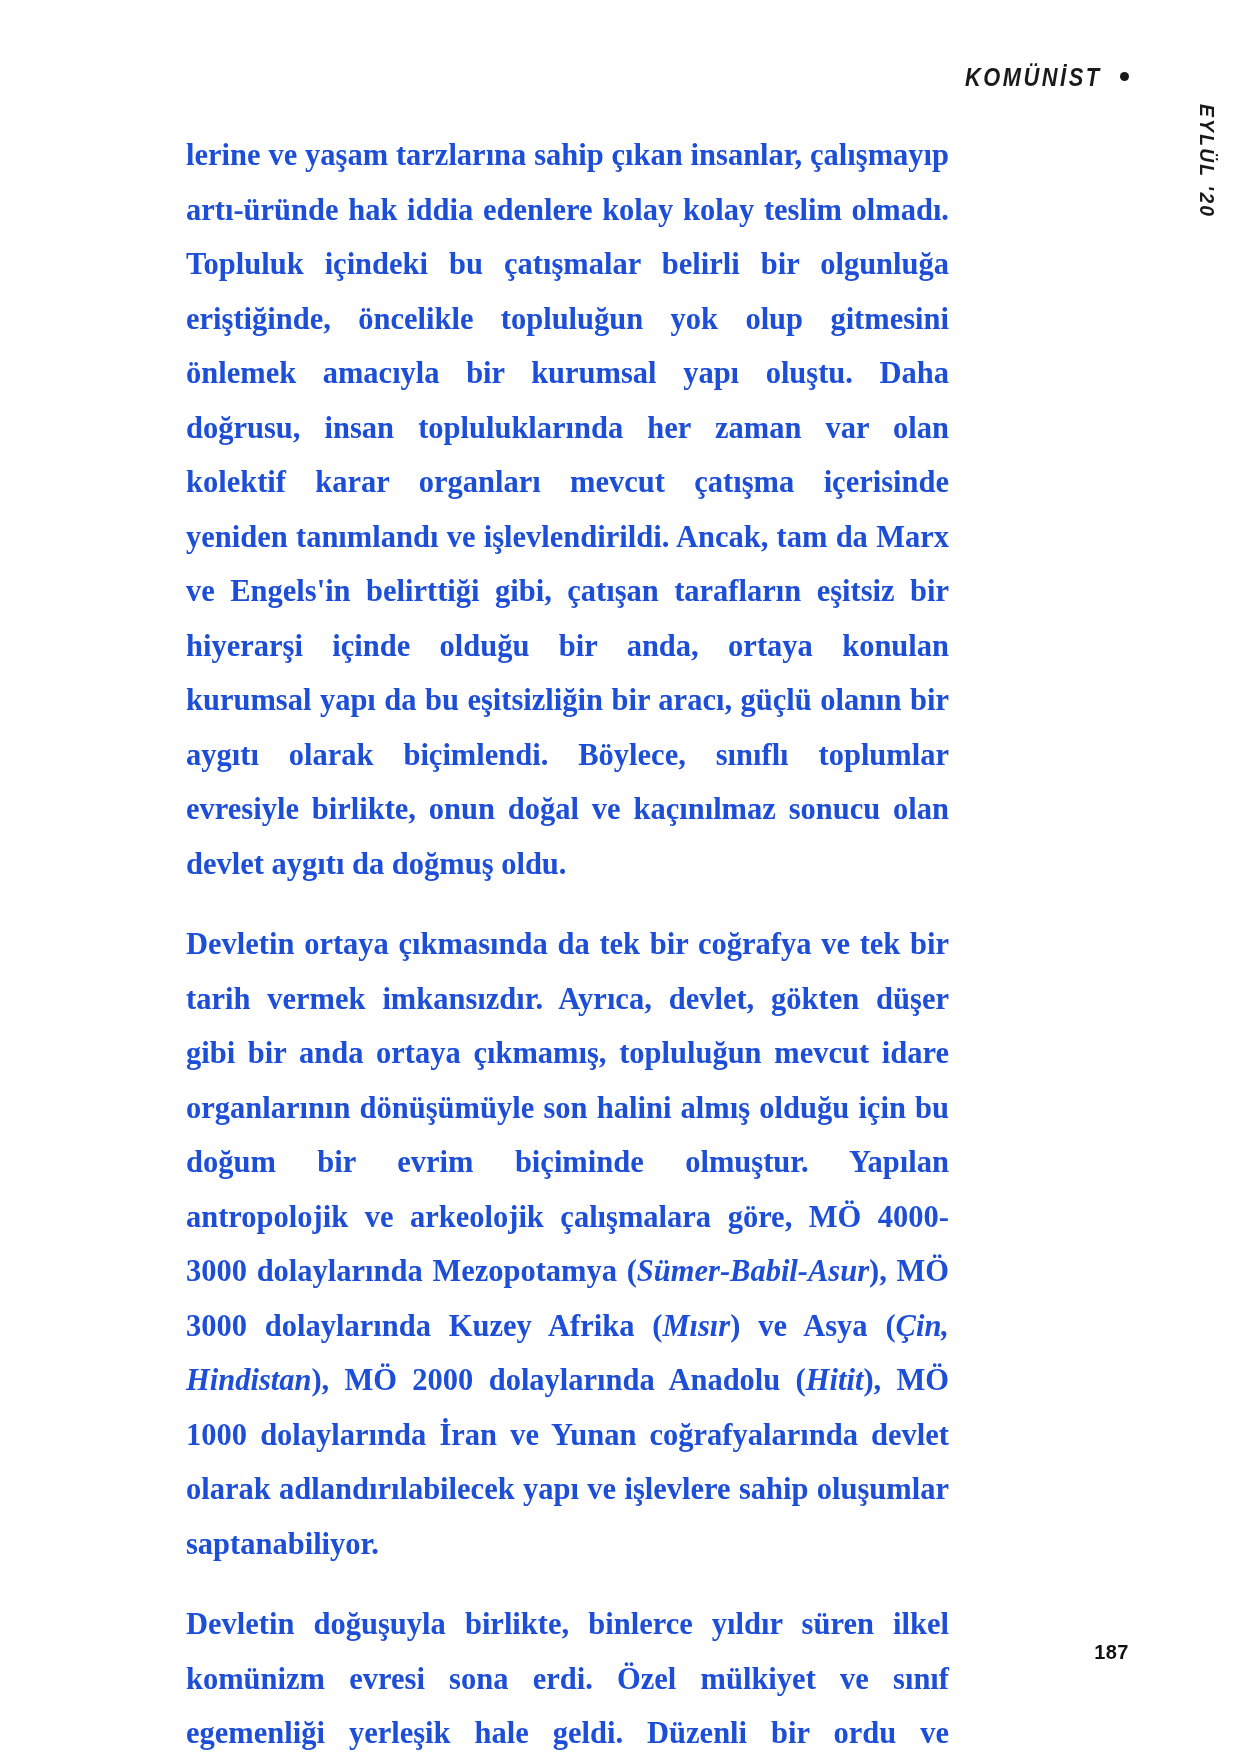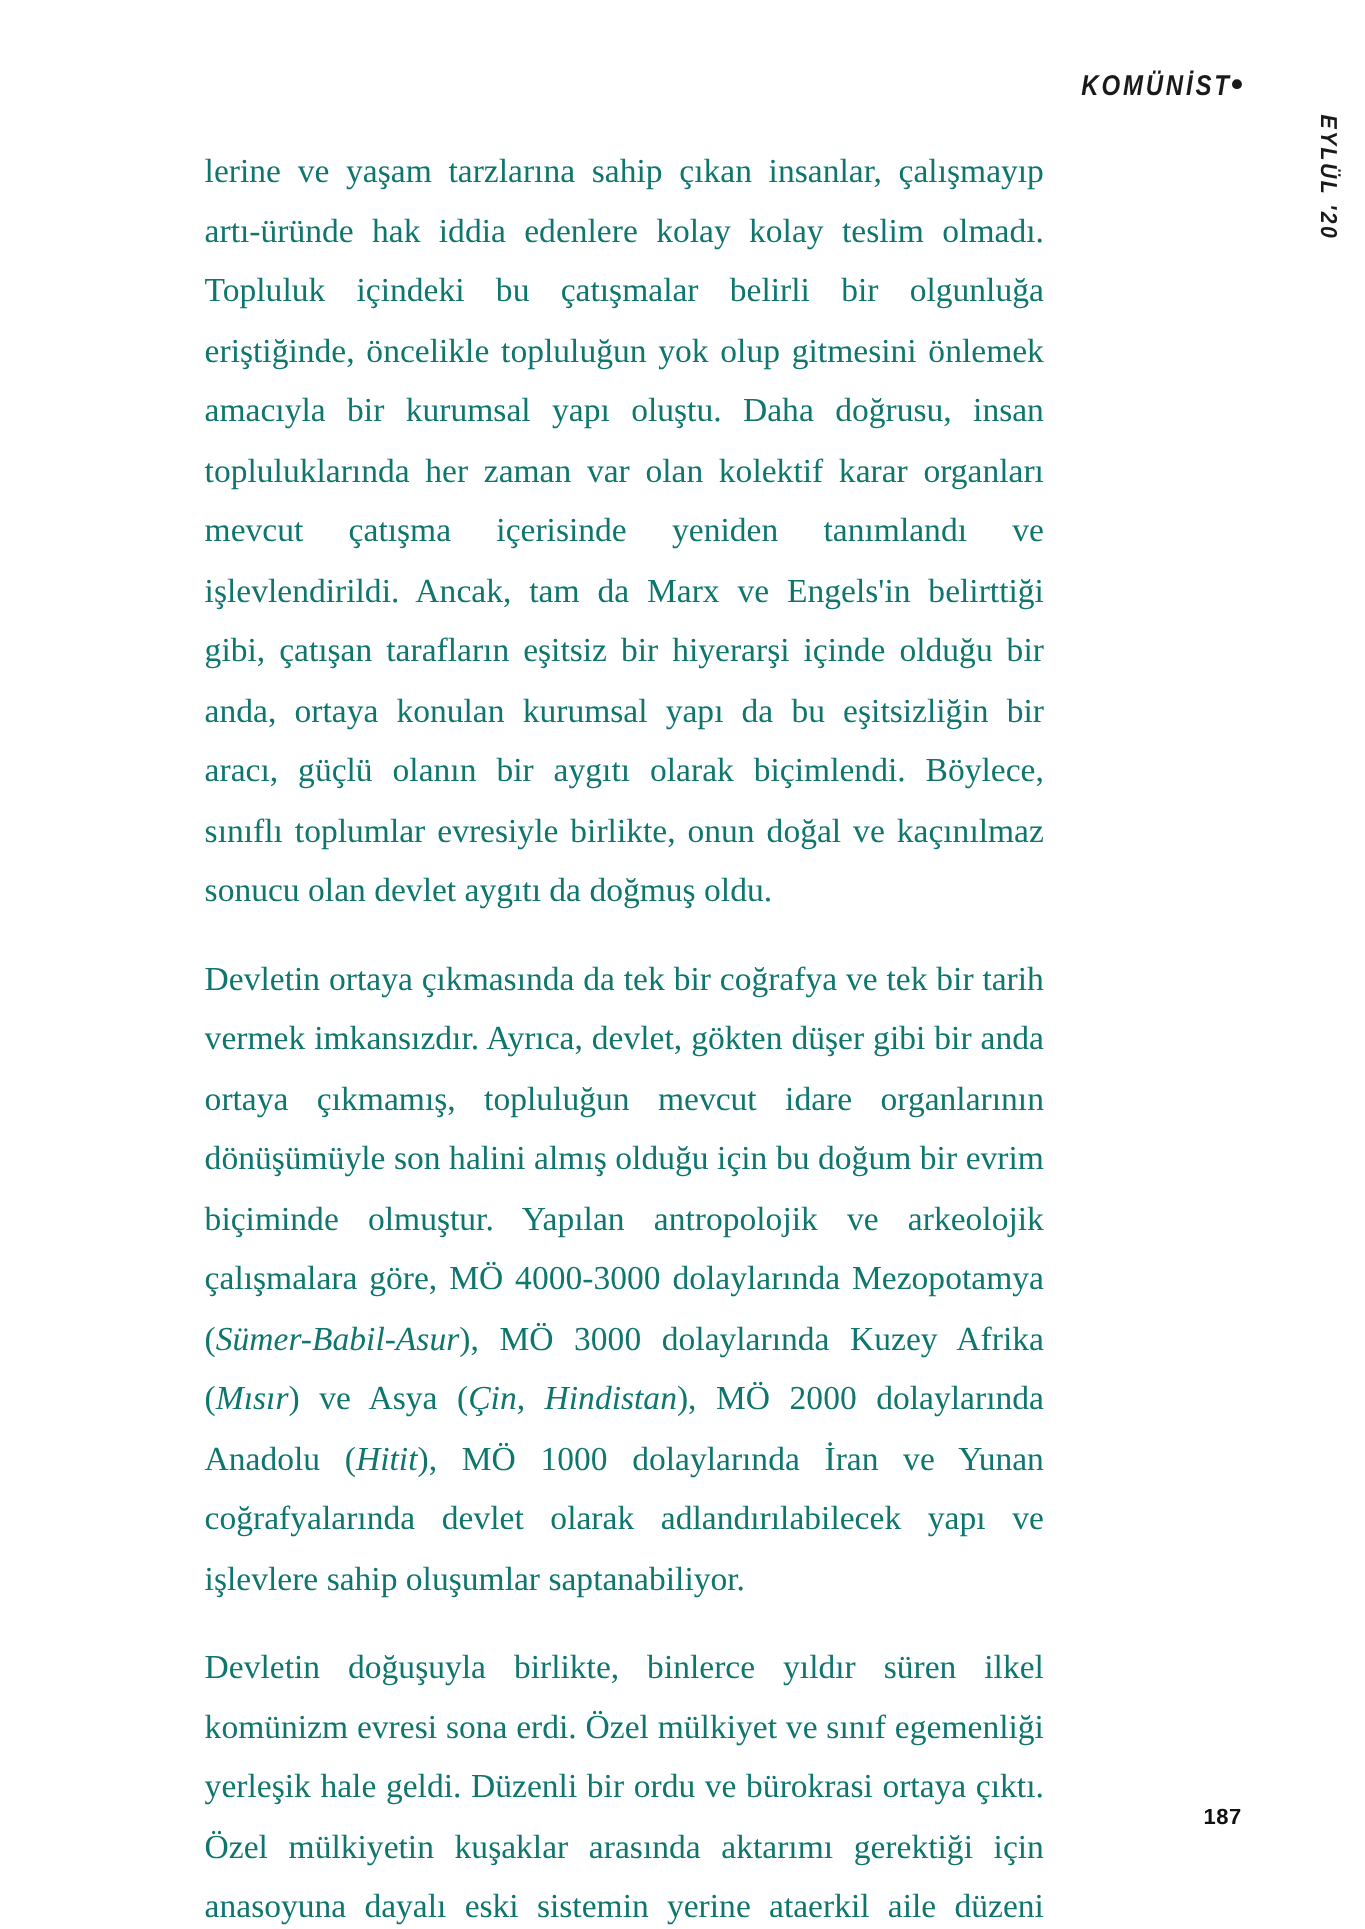--- a/index.html
+++ b/index.html
@@ -16,20 +16,21 @@
     box-sizing: border-box;
   }
 
   
   .runninghead {
     position: absolute;
     top: 62px;
     right: 112px;
     display: flex;
     align-items: center;
+    gap: 18px;
     white-space: nowrap;
   }
   .runninghead .journal {
     font-family: "Liberation Sans", "DejaVu Sans", sans-serif;
     font-weight: 700;
     font-style: italic;
     font-size: 26px;
     letter-spacing: 3.0px;
     color: #1a1a1a;
     transform: scaleX(0.84);
@@ -65,25 +66,26 @@
   .textblock {
     position: absolute;
     left: 186px;
     top: 128px;
     width: 763px;
   }
   .para {
     font-family: "Liberation Serif", "DejaVu Serif", serif;
     font-size: 30.5px;
     line-height: 54.5px;
-    color: #0f766e;
+    color: #1d4ed8;
     text-align: justify;
     text-justify: inter-word;
     margin: 0 0 26px 0;
     hyphens: manual;
+    font-weight: bold;
     -webkit-hyphens: manual;
   }
   .para:last-child { margin-bottom: 0; }
   .para i { font-style: italic; }
 
   
   .folio {
     position: absolute;
     right: 112px;
     bottom: 90px;

